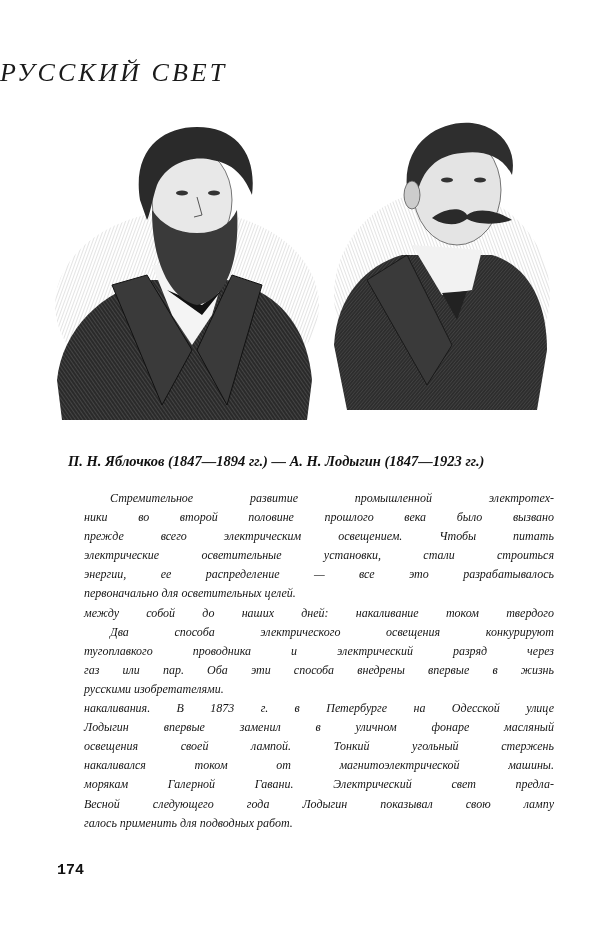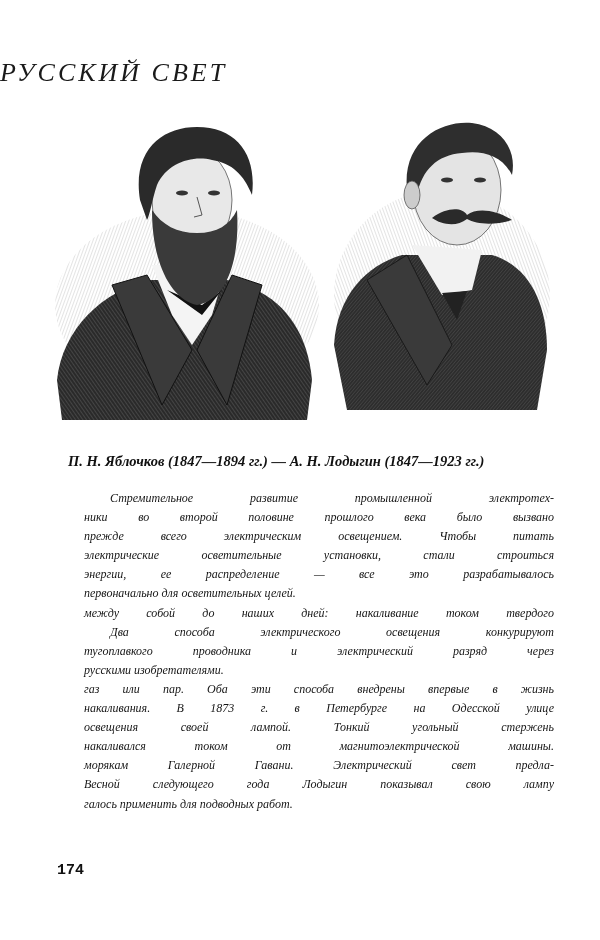--- a/index.html
+++ b/index.html
@@ -115,25 +115,26 @@
     <span class="line">ники во второй половине прошлого века было вызвано</span>
     <span class="line">прежде всего электрическим освещением. Чтобы питать</span>
     <span class="line">электрические осветительные установки, стали строиться</span>
     <span class="line">энергии, ее распределение — все это разрабатывалось</span>
     <span class="line last">первоначально для осветительных целей.</span>
   </div>
   <div>
     <span class="line">между собой до наших дней: накаливание током твердого</span>
     <span class="line indent">Два способа электрического освещения конкурируют</span>
     <span class="line">тугоплавкого проводника и электрический разряд через</span>
+    <span class="line">газ или пар. Оба эти способа внедрены впервые в жизнь</span>
     <span class="line last">русскими изобретателями.</span>
-    <span class="line">газ или пар. Оба эти способа внедрены впервые в жизнь</span>
   </div>
   <div>
     <span class="line">накаливания. В 1873 г. в Петербурге на Одесской улице</span>
+    <span class="line">Лодыгин впервые заменил в уличном фонаре масляный</span>
     <span class="line">освещения своей лампой. Тонкий угольный стержень</span>
     <span class="line">накаливался током от магнитоэлектрической машины.</span>
     <span class="line">морякам Галерной Гавани. Электрический свет предла-</span>
     <span class="line">Весной следующего года Лодыгин показывал свою лампу</span>
     <span class="line last">галось применить для подводных работ.</span>
   </div>
 </div>
 
 <div class="page-number">174</div>
 

